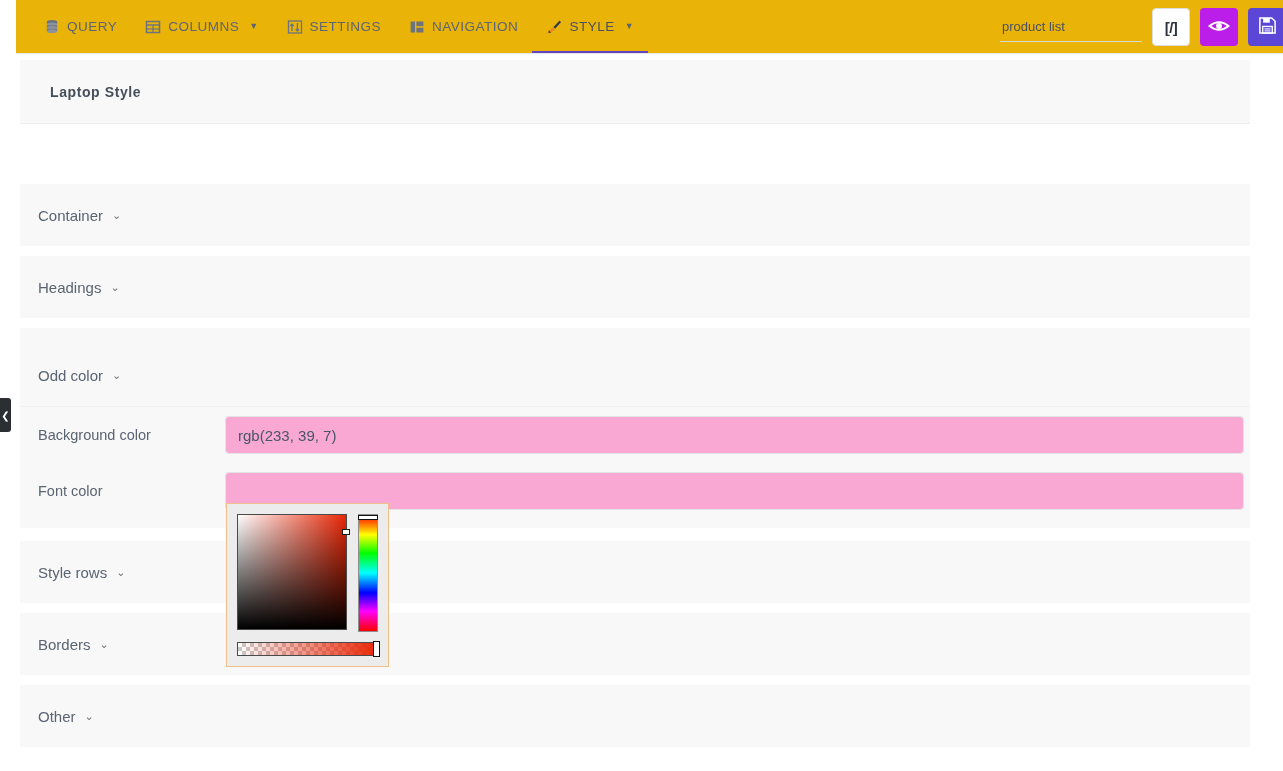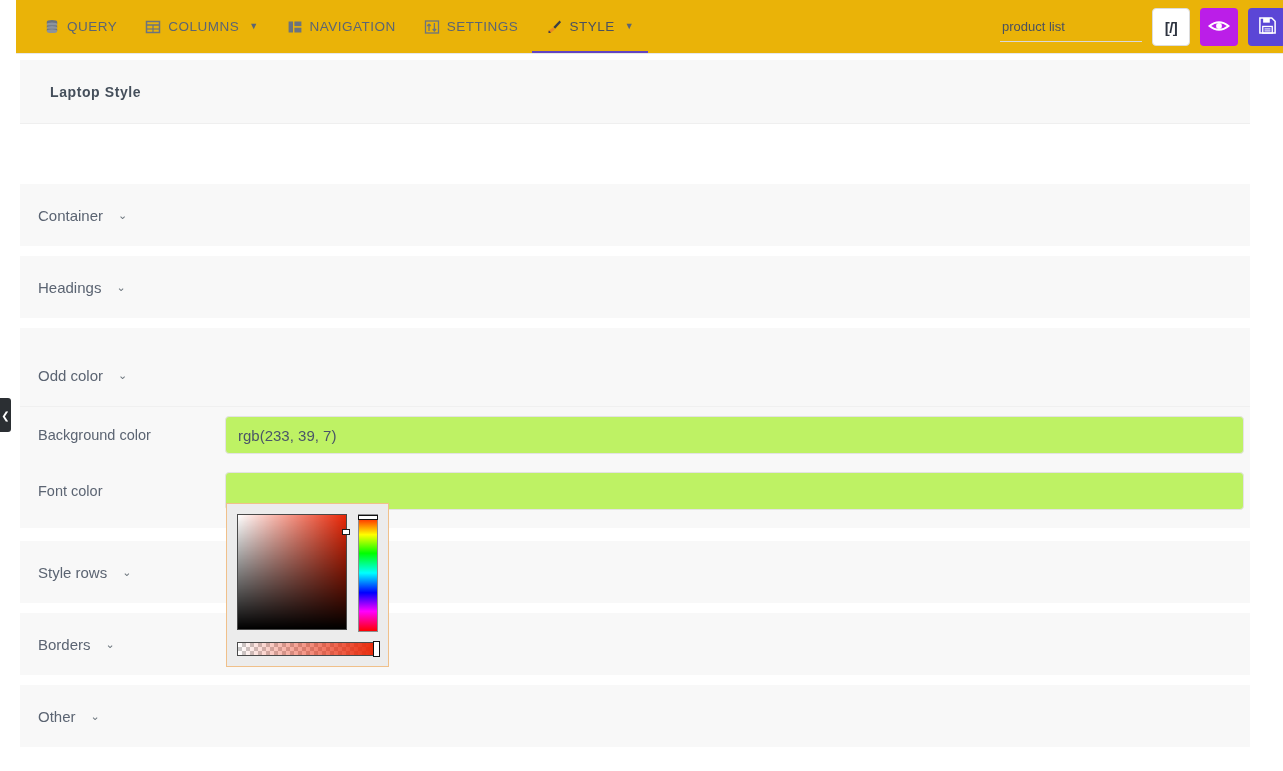--- a/index.html
+++ b/index.html
@@ -53,21 +53,21 @@
   .tb-btn.save { background: #5b46d6; }
 
   
   #content { position: absolute; top: 54px; left: 0; width: 1149px; height: 717px; background: #ffffff; }
 
   .panel {
     position: absolute; left: 20px; width: 1230px;
     background: #f8f8f8;
   }
   .panel-head {
-    display: flex; align-items: center; gap: 15px;
+    display: flex; align-items: center; gap: 9px;
     padding-left: 18px; height: 62px;
     color: #5b6472; font-size: 15px;
   }
   .panel-head .chev { font-size: 11px; color: #6c757d; line-height: 1; }
 
   #panel-title { top: 6px; height: 64px; border-bottom: 1px solid #efefef; }
   #panel-title .t {
     padding-left: 30px; line-height: 64px;
     font-size: 14px; font-weight: bold; color: #454f5b; letter-spacing: .6px;
   }
@@ -75,21 +75,21 @@
   
   .sec-row { height: 62px; }
 
   
   #panel-odd { top: 291px; height: 183px; }
   #panel-odd .panel-head { border-bottom: 1px solid #f0f0f0; }
   .field-row { display: flex; align-items: center; height: 56px; padding-left: 18px; justify-content: flex-end; }
   .field-label { width: 187px; flex: 0 0 187px; color: #5b6472; font-size: 14.5px; }
   .field-input {
     flex: 1; margin-right: 6px; height: 38px;
-    background: #bef264; border: 1px solid #e3e3e3; border-radius: 4px;
+    background: #f9a8d4; border: 1px solid #e3e3e3; border-radius: 4px;
     padding: 16px 12px;
     font-family: "Liberation Sans", sans-serif; font-size: 15px; color: #4a5568;
     outline: none;
   }
 
   
   #collapse-handle {
     position: absolute; left: 0; top: 344px;
     width: 11px; height: 34px;
     background: #2b2f33; border-radius: 0 3px 3px 0;
@@ -180,37 +180,37 @@
           <line x1="8" y1="6" x2="8" y2="13.5" stroke="#6b737f" stroke-width="1.2"></line>
         </svg>
       </span>
       <span class="tab-label">COLUMNS</span>
       <span class="caret">▼</span>
     </div>
 
     <div class="nav-tab">
       <span class="nav-ico">
         <svg viewBox="0 0 16 16" width="16" height="16">
+          <rect x="1.5" y="2" width="13" height="12" fill="none" stroke="#6b737f" stroke-width="1.3"></rect>
+          <path d="M5 12 L5 5 M5 5 L3.3 7 M5 5 L6.7 7" stroke="#6b737f" stroke-width="1.3" fill="none"></path>
+          <path d="M10.4 4 L10.4 12 M8.7 10 L10.4 12 L12.1 10" stroke="#6b737f" stroke-width="1.3" fill="none"></path>
+        </svg>
+      </span>
+      <span class="tab-label">SETTINGS</span>
+    </div>
+
+    <div class="nav-tab">
+      <span class="nav-ico">
+        <svg viewBox="0 0 16 16" width="16" height="16">
           <rect x="1.6" y="2.5" width="4.4" height="11" fill="#6b737f"></rect>
           <rect x="7.4" y="2.5" width="7" height="4.6" fill="#6b737f"></rect>
           <rect x="7.4" y="8.7" width="7" height="4.8" fill="#6b737f"></rect>
         </svg>
       </span>
       <span class="tab-label">NAVIGATION</span>
-    </div>
-
-    <div class="nav-tab">
-      <span class="nav-ico">
-        <svg viewBox="0 0 16 16" width="16" height="16">
-          <rect x="1.5" y="2" width="13" height="12" fill="none" stroke="#6b737f" stroke-width="1.3"></rect>
-          <path d="M5 12 L5 5 M5 5 L3.3 7 M5 5 L6.7 7" stroke="#6b737f" stroke-width="1.3" fill="none"></path>
-          <path d="M10.4 4 L10.4 12 M8.7 10 L10.4 12 L12.1 10" stroke="#6b737f" stroke-width="1.3" fill="none"></path>
-        </svg>
-      </span>
-      <span class="tab-label">SETTINGS</span>
     </div>
 
     <div class="nav-tab active">
       <span class="nav-ico">
         <svg viewBox="0 0 16 16" width="16" height="16">
           <path d="M13.6 1.6 L7.4 8.1 L9.1 9.8 L15 3.3 Z" fill="#3a3f47"></path>
           <path d="M7.0 8.6 L8.9 10.4 L5.2 13.4 Q3.4 14.6 2.3 13.4 Q1.6 12.4 2.9 11.4 Z" fill="#e9891f"></path>
           <path d="M2.9 11.6 L5.0 13.6 Q3.4 14.6 2.3 13.5 Z" fill="#3a3f47"></path>
         </svg>
       </span>

